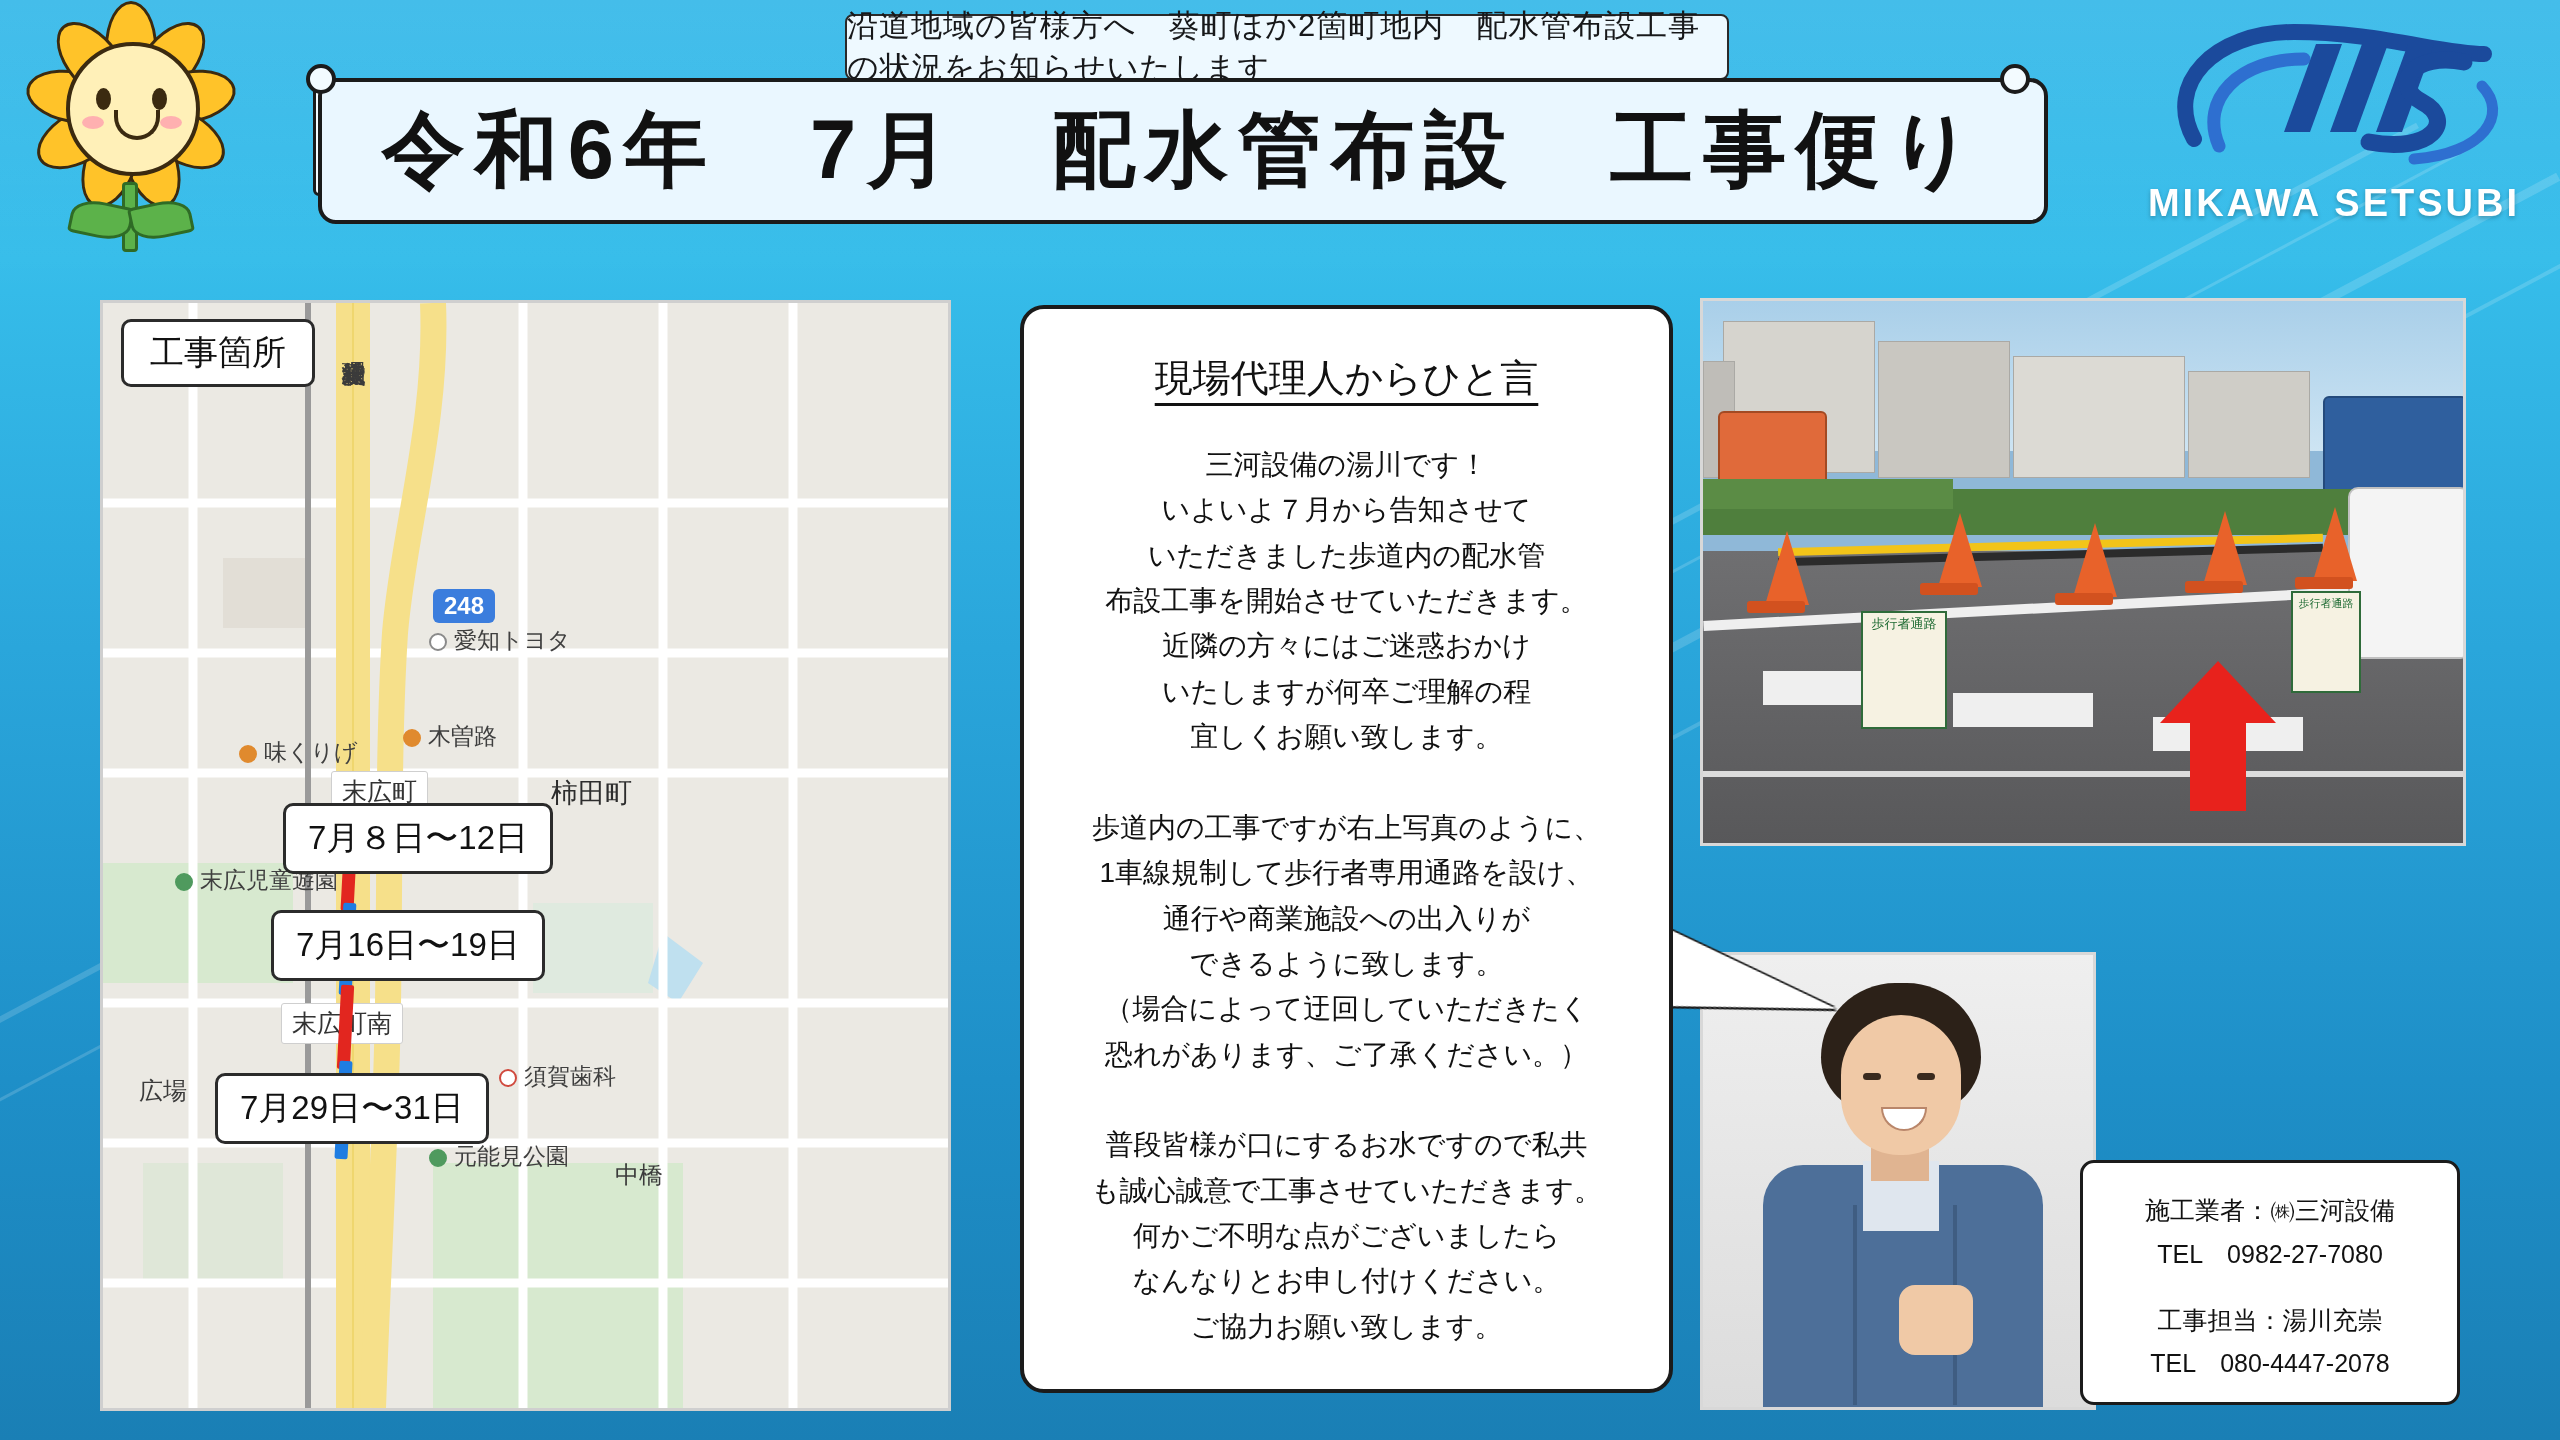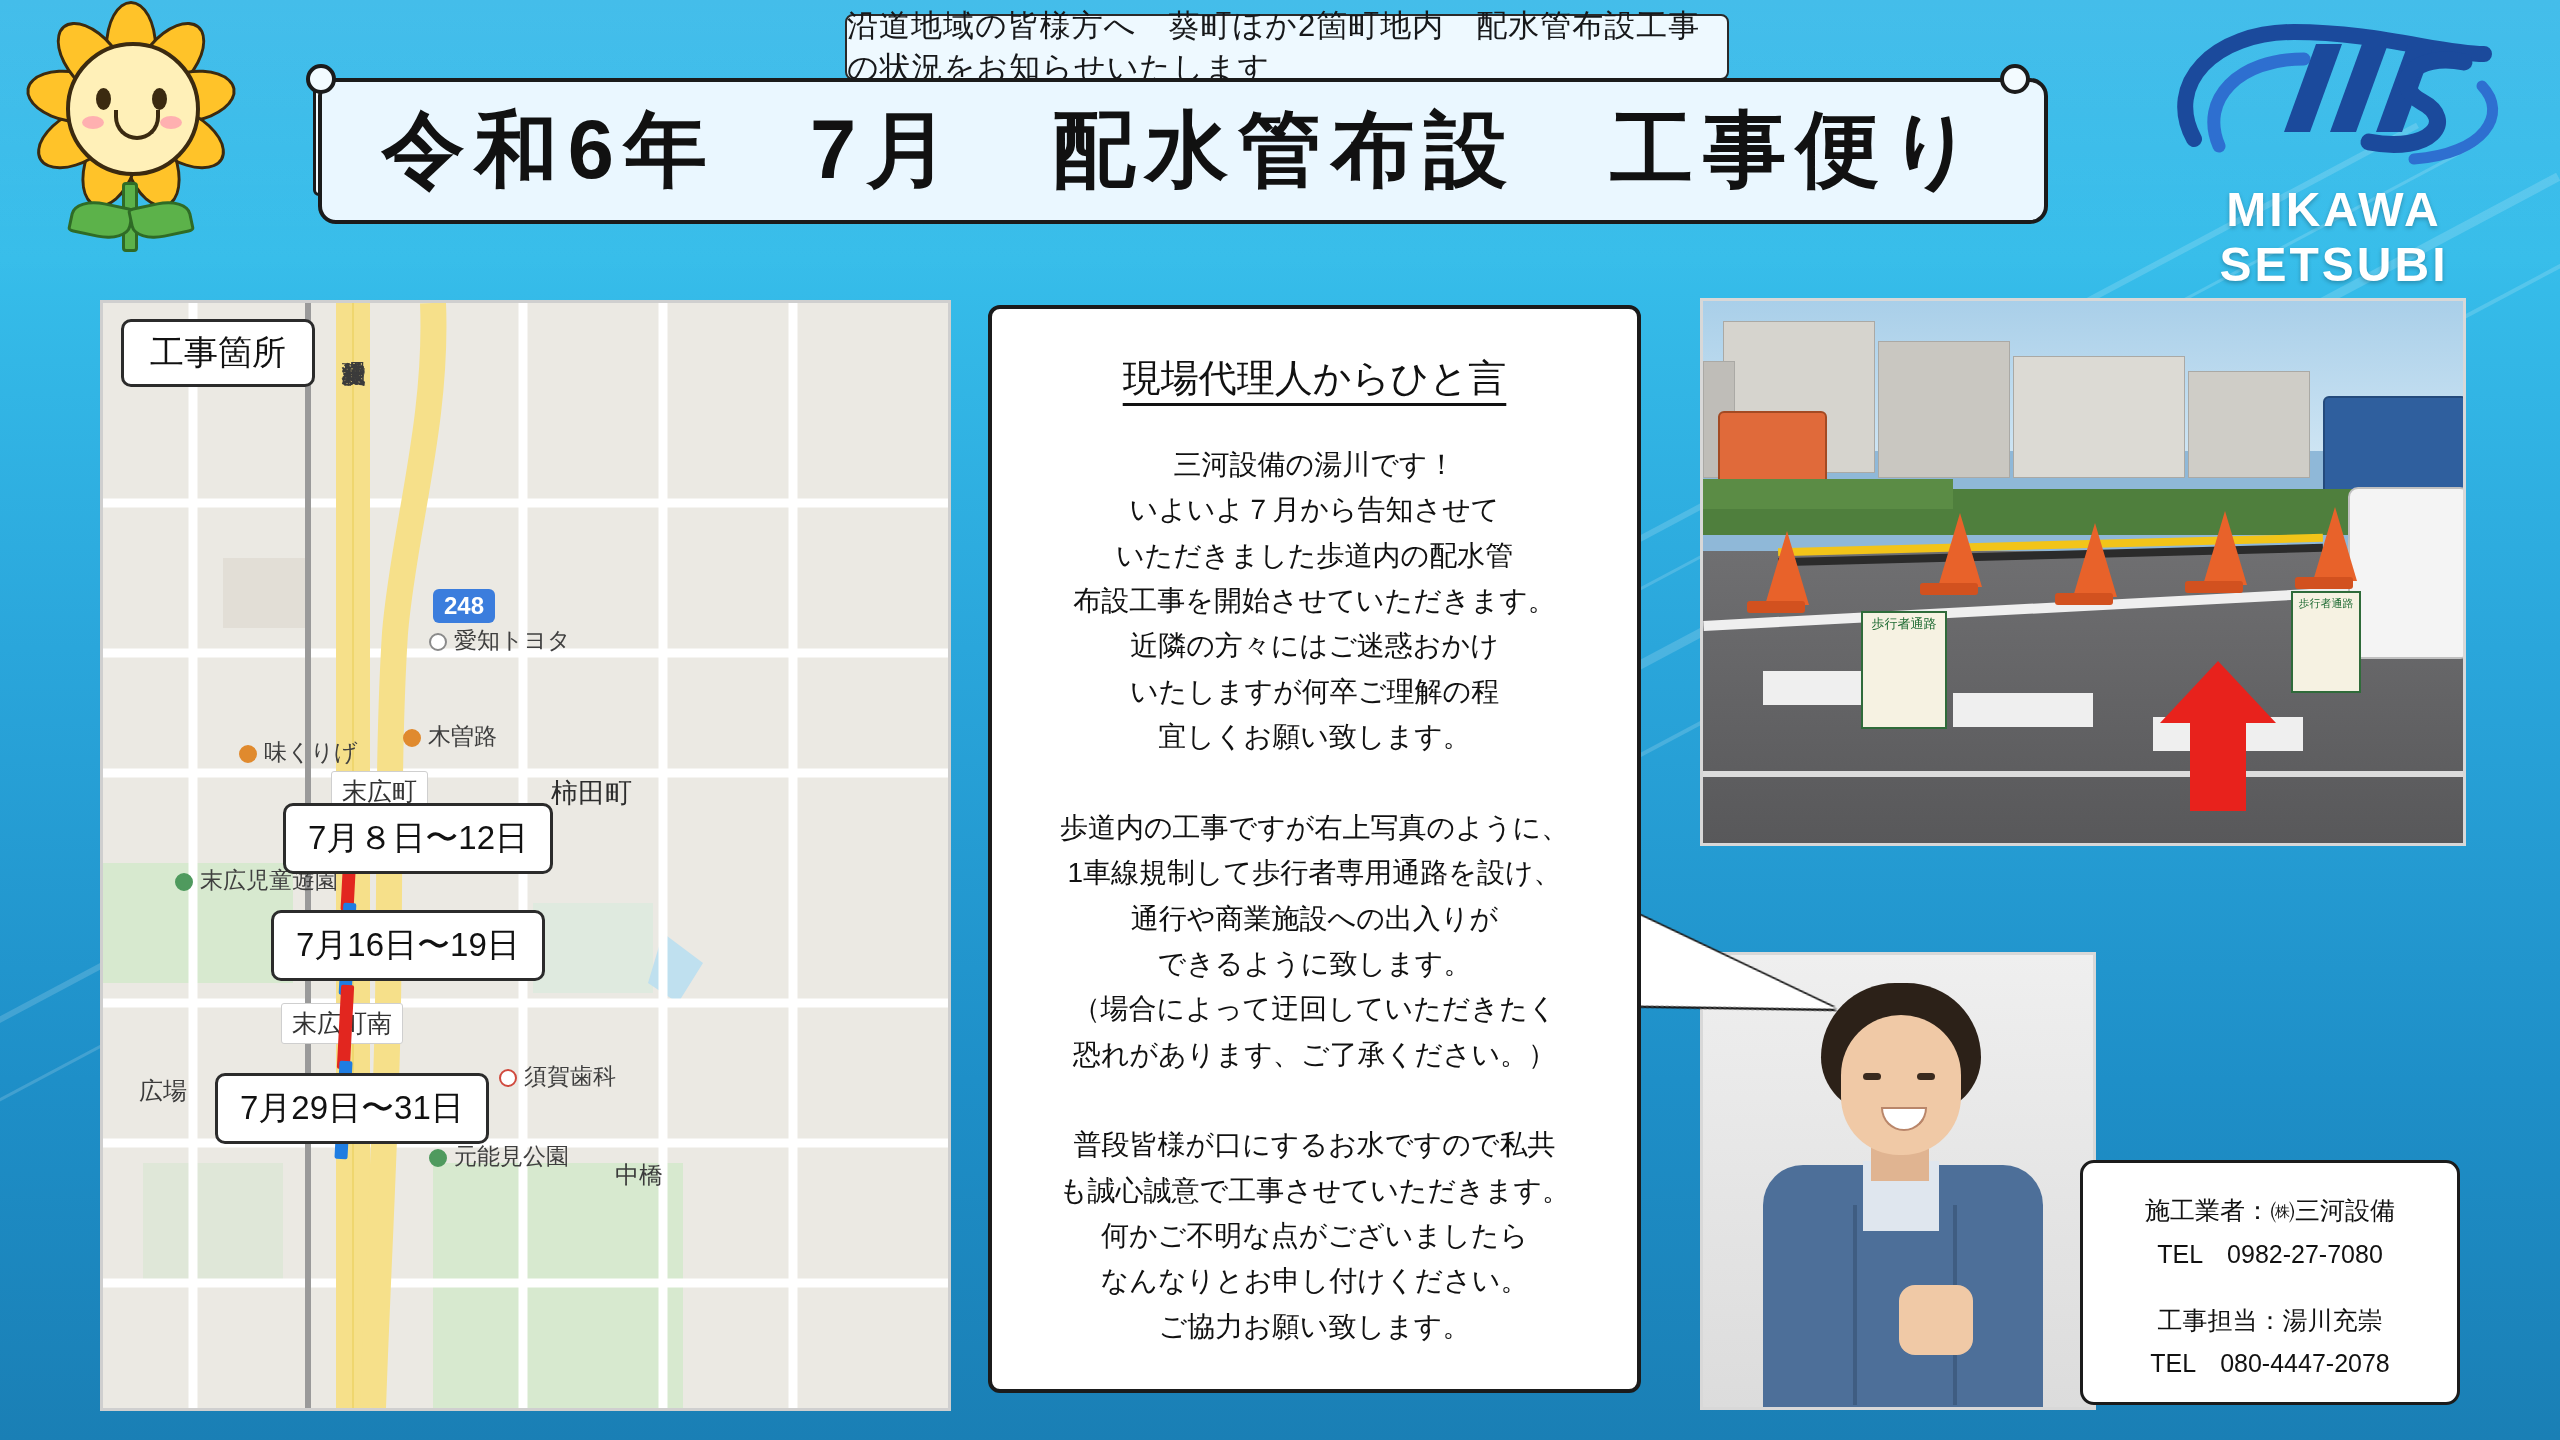--- a/index.html
+++ b/index.html
@@ -195,21 +195,21 @@
   .logo-mark {
     position: absolute;
     left: 30px; top: 8px;
     width: 350px; height: 160px;
   }
   .logo-text {
     position: absolute;
     left: 0; top: 176px;
     width: 400px;
     text-align: center;
-    font-size: 48px;
+    font-size: 38px;
     font-weight: bold;
     color: #ffffff;
     letter-spacing: 3px;
     text-shadow: 0 2px 4px rgba(0,0,0,0.25);
   }
 
   
   .map-panel {
     position: absolute;
     left: 100px;
@@ -295,27 +295,27 @@
     width: 13px;
     border-radius: 2px;
     z-index: 5;
   }
   .seg.red { background: #e2261f; }
   .seg.blue { background: #1f7de2; }
 
   
   .bubble {
     position: absolute;
-    left: 988px;
+    left: 1020px;
     top: 305px;
     width: 645px;
     height: 1080px;
     background: #ffffff;
     border: 4px solid #1b1b1b;
-    border-radius: 12px;
+    border-radius: 24px;
     z-index: 3;
   }
   .bubble-title {
     margin-top: 44px;
     text-align: center;
     font-size: 38px;
     color: #111;
     text-decoration: underline;
     text-underline-offset: 12px;
   }

